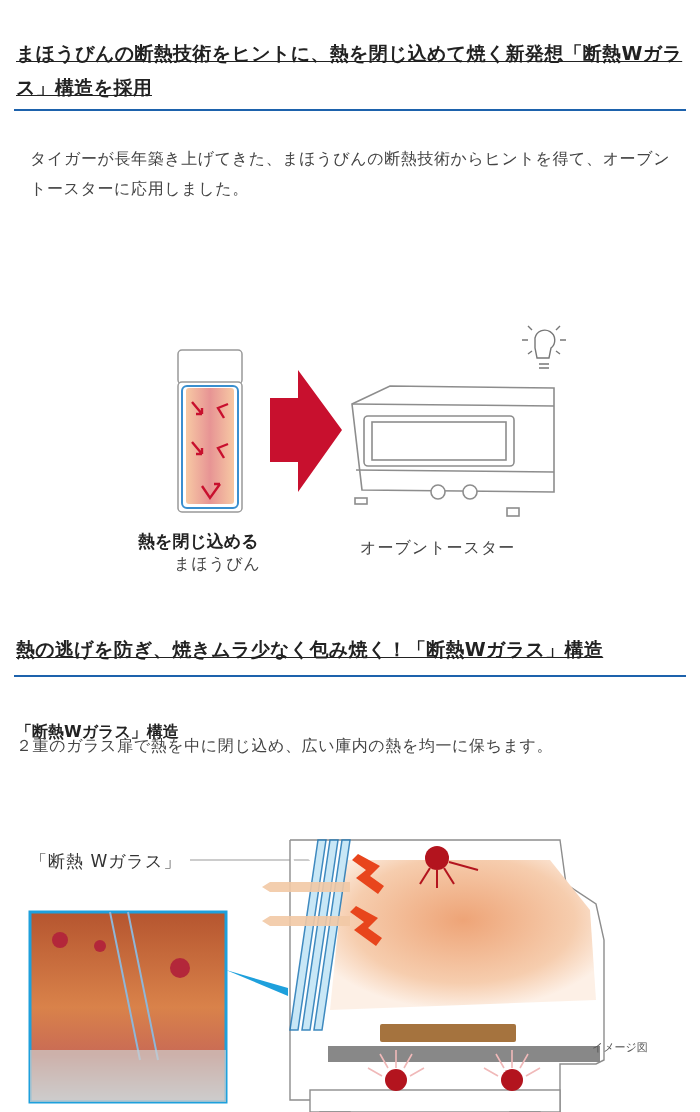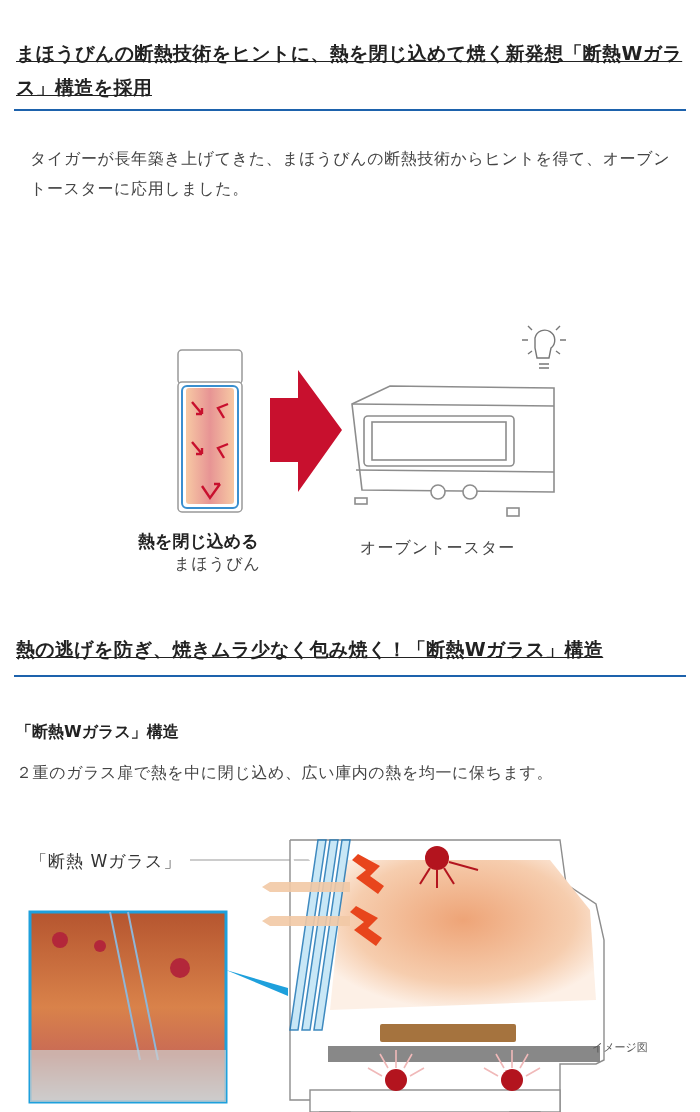--- a/index.html
+++ b/index.html
@@ -5,21 +5,21 @@
   html, body { margin:0; padding:0; background:#ffffff; }
   body { width:700px; height:1112px; position:relative; overflow:hidden;
          font-family:"DejaVu Sans","Liberation Sans",sans-serif; color:#333; }
   .h2 { position:absolute; left:16px; width:668px; font-size:19px; font-weight:bold;
         line-height:34px; color:#222; letter-spacing:0.3px;text-decoration:underline; }
   .rule { position:absolute; left:14px; width:672px; height:2px; background:#1d62ac; }
   .body-text { position:absolute; left:16px; width:672px; font-size:16px; line-height:30px;
                color:#444; letter-spacing:0.6px; }
   .body-text p { margin:14px; }
   .sub-title { position:absolute; left:16px; font-size:16px; font-weight:bold; color:#222;margin-top:16px; }
-  .sub-text { position:absolute; left:16px; font-size:16px; color:#444; letter-spacing:0.6px;margin-top:27px; }
+  .sub-text { position:absolute; left:16px; font-size:16px; color:#444; letter-spacing:0.6px; }
   .caption-strong { position:absolute; font-size:17px; font-weight:bold; color:#222; }
   .caption { position:absolute; font-size:16px; color:#444; letter-spacing:1px; }
   svg { position:absolute; }
   .small-note { position:absolute; font-size:11px; color:#555; }
 </style>
 </head>
 <body>
 
 <div class="h2" style="top:36px;">まほうびんの断熱技術をヒントに、熱を閉じ込めて焼く新発想「断熱Wガラス」構造を採用</div>
 <div class="rule" style="top:109px;"></div>

